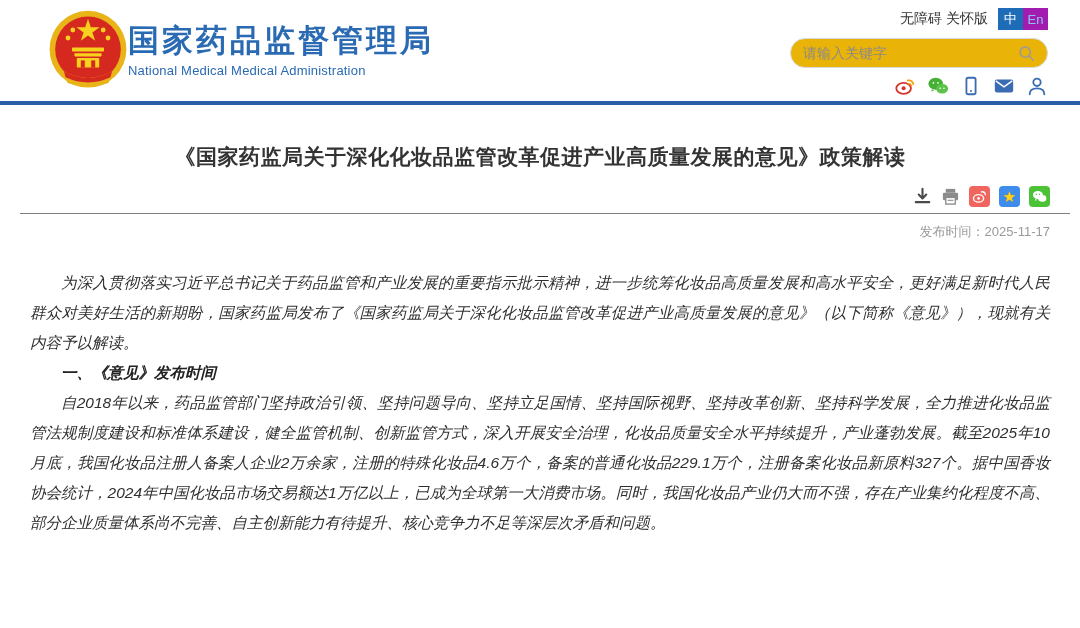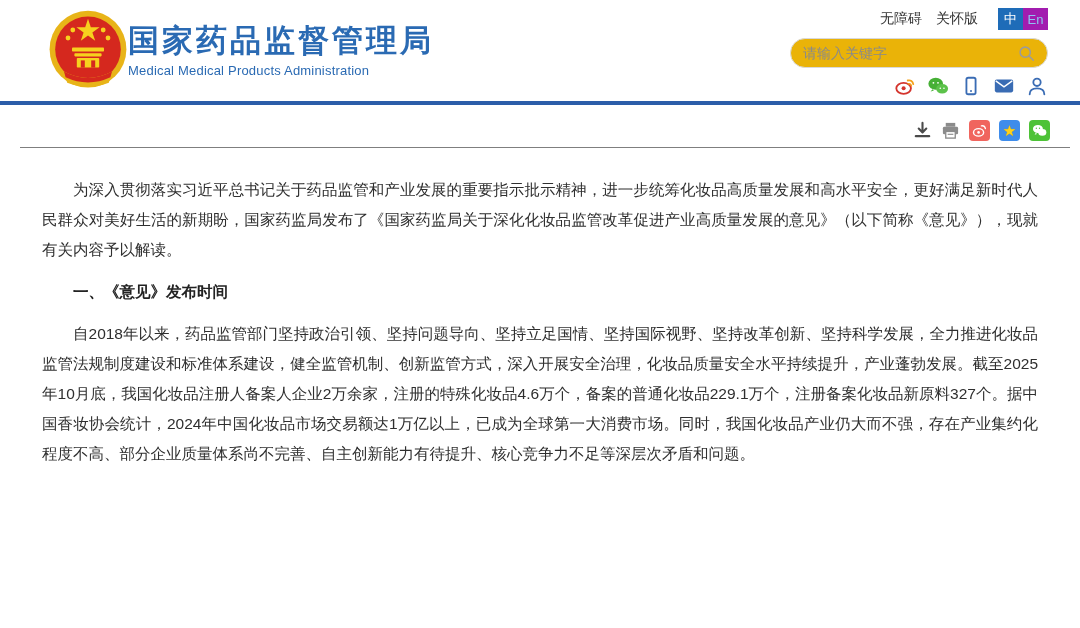--- a/index.html
+++ b/index.html
@@ -8,21 +8,21 @@
 
   
   .header { position:relative; height:101px; background:#fff; }
   .logo-row { position:absolute; left:48px; top:9px; display:flex; align-items:center; }
   .emblem { width:80px; height:82px; }
   .site-text { margin-left:0; }
   .site-zh { font-size:31px; font-weight:700; color:#2a6ab3; letter-spacing:3px; line-height:1.25; }
   .site-en { font-size:13px; color:#2a6ab3; margin-top:3px; letter-spacing:0.2px; }
 
   .header-utils { position:absolute; right:32px; top:8px; width:270px; }
-  .util-row1 { display:flex; justify-content:flex-end; align-items:center; gap:14px; }
+  .util-row1 { display:flex; justify-content:flex-end; align-items:center; gap:4px; }
   .util-link { font-size:14px; color:#333; cursor:pointer; }
   .lang-toggle { display:flex; margin-left:6px; }
   .lang-btn { width:25px; height:22px; font-size:13px; display:flex; align-items:center; justify-content:center; cursor:pointer; }
   .lang-zh { background:#1e6cb8; color:#fff; }
   .lang-en { background:#a21caf; color:#8fc3ef; }
 
   .search-pill { margin-top:8px; width:258px; height:30px; border:1px solid #d9d9d9; border-radius:16px;
                  display:flex; align-items:center; padding:0 12px; background:#eab308; margin-left:auto; }
   .search-pill input { flex:1; border:none; outline:none; font-size:14px; color:#333; background:transparent; }
   .search-pill input::placeholder { color:#8a8a8a; }
@@ -43,21 +43,21 @@
   .share-weibo { background:#f0655e; }
   .share-qzone { background:#3e8ceb; }
   .share-wechat { background:#4dc237; }
   .share-sq svg { width:15px; height:15px; display:block; }
   .star-glyph { color:#ffd11a; font-size:15px; line-height:1; text-shadow:0 0 1px #c79a00; }
 
   .head-rule { border:none; border-top:1px solid #7f7f7f; margin-top:6px; margin-left:-10px; width:1050px; }
   .publish-line { margin-top:9px; text-align:right; font-size:13px; color:#999; }
 
   .article-body { margin-top:27px; color:#2f2f2f; font-size:15.5px; line-height:30px; text-align:justify; }
-  .para { text-indent:2em; margin:12px; }
+  .para { text-indent:2em; margin:0;font-style:italic; }
   .para.heading { font-weight:700; color:#222; }
 </style>
 </head>
 <body>
 
 <div class="header">
   <div class="logo-row">
     <svg class="emblem" viewBox="0 0 100 102">
       <circle cx="50" cy="50" r="48" fill="#e8b418"></circle>
       <circle cx="50" cy="50" r="41" fill="#d5281e"></circle>
@@ -69,21 +69,21 @@
       <rect x="30" y="48" width="40" height="5" rx="1" fill="#f7d11e"></rect>
       <rect x="33" y="55" width="34" height="4" rx="1" fill="#f7d11e"></rect>
       <rect x="36" y="61" width="28" height="12" rx="1" fill="#f7d11e"></rect>
       <rect x="41" y="64" width="5" height="9" fill="#d5281e"></rect>
       <rect x="54" y="64" width="5" height="9" fill="#d5281e"></rect>
       <path d="M20 78 Q50 94 80 78 L76 92 Q50 102 24 92 Z" fill="#e8b418"></path>
       <path d="M20 78 Q50 94 80 78 L78 85 Q50 98 22 85 Z" fill="#d5281e"></path>
     </svg>
     <div class="site-text">
       <div class="site-zh">国家药品监督管理局</div>
-      <div class="site-en">Medical Medical Products Administration</div>
+      <div class="site-en">National Medical Medical Administration</div>
     </div>
   </div>
 
   <div class="header-utils">
     <div class="util-row1">
       <span class="util-link">无障碍</span>
       <span class="util-link">关怀版</span>
       <span class="lang-toggle">
         <span class="lang-btn lang-zh">中</span>
         <span class="lang-btn lang-en">En</span>
@@ -126,20 +126,21 @@
         <circle cx="12" cy="8" r="4" fill="none" stroke="#3a6cb4" stroke-width="2"></circle>
         <path d="M4 21 Q4 14.5 12 14.5 Q20 14.5 20 21" fill="none" stroke="#3a6cb4" stroke-width="2" stroke-linecap="round"></path>
       </svg>
     </div>
   </div>
 </div>
 
 <div class="blue-bar"></div>
 
 <div class="main">
+  <h1 class="article-title">《国家药监局关于深化化妆品监管改革促进产业高质量发展的意见》政策解读</h1>
 
   <div class="tools-row">
     <span class="tool-plain">
       <svg viewBox="0 0 20 20">
         <path d="M10 2 V11 M6 8 L10 12 L14 8" fill="none" stroke="#4a4a4a" stroke-width="2.2" stroke-linecap="round" stroke-linejoin="round"></path>
         <path d="M3 16 H17" stroke="#4a4a4a" stroke-width="2.4" stroke-linecap="round"></path>
       </svg>
     </span>
     <span class="tool-plain">
       <svg viewBox="0 0 20 20">
@@ -165,20 +166,21 @@
         <ellipse cx="11" cy="10" rx="4.3" ry="3.5" fill="#fff"></ellipse>
         <circle cx="4.6" cy="5.6" r="0.7" fill="#4dc237"></circle>
         <circle cx="8" cy="5.6" r="0.7" fill="#4dc237"></circle>
         <path d="M4 10.5 L2.8 12.4 L5.3 11.6" fill="#fff"></path>
       </svg>
     </span>
   </div>
 
   <hr class="head-rule">
 
+  <div class="publish-line">发布时间：2025-11-17</div>
 
   <div class="article-body">
     <p class="para">为深入贯彻落实习近平总书记关于药品监管和产业发展的重要指示批示精神，进一步统筹化妆品高质量发展和高水平安全，更好满足新时代人民群众对美好生活的新期盼，国家药监局发布了《国家药监局关于深化化妆品监管改革促进产业高质量发展的意见》（以下简称《意见》），现就有关内容予以解读。</p>
     <p class="para heading">一、《意见》发布时间</p>
     <p class="para">自2018年以来，药品监管部门坚持政治引领、坚持问题导向、坚持立足国情、坚持国际视野、坚持改革创新、坚持科学发展，全力推进化妆品监管法规制度建设和标准体系建设，健全监管机制、创新监管方式，深入开展安全治理，化妆品质量安全水平持续提升，产业蓬勃发展。截至2025年10月底，我国化妆品注册人备案人企业2万余家，注册的特殊化妆品4.6万个，备案的普通化妆品229.1万个，注册备案化妆品新原料327个。据中国香妆协会统计，2024年中国化妆品市场交易额达1万亿以上，已成为全球第一大消费市场。同时，我国化妆品产业仍大而不强，存在产业集约化程度不高、部分企业质量体系尚不完善、自主创新能力有待提升、核心竞争力不足等深层次矛盾和问题。</p>
 
   </div>
 </div>
 
 </body></html>

